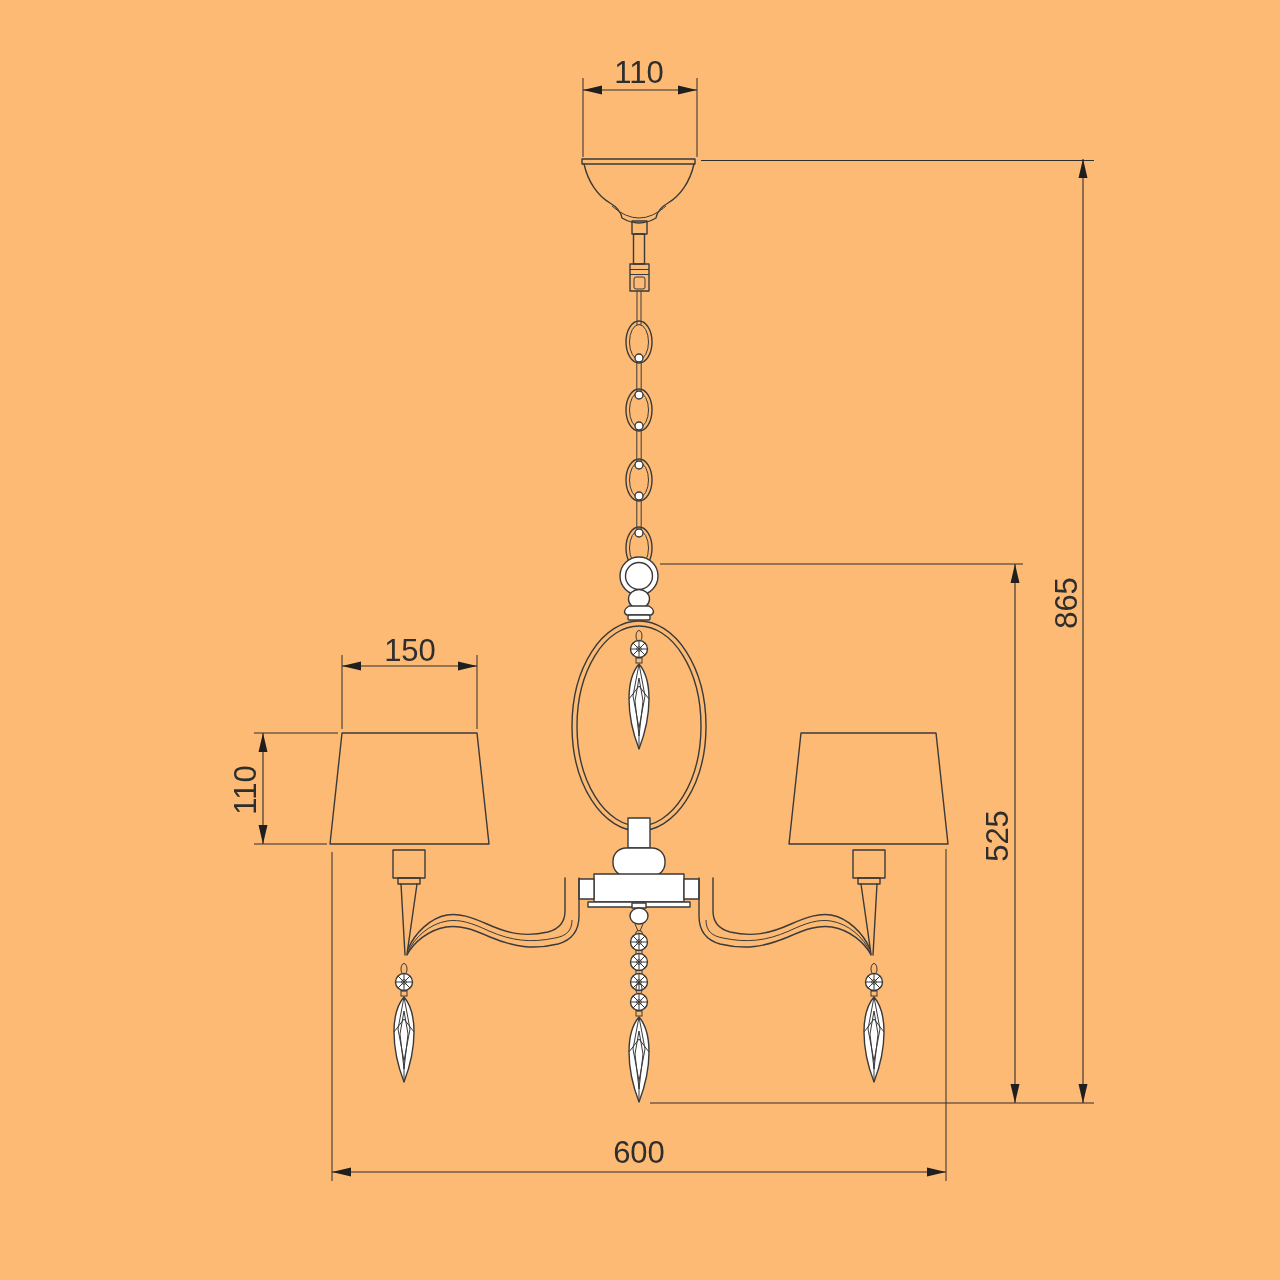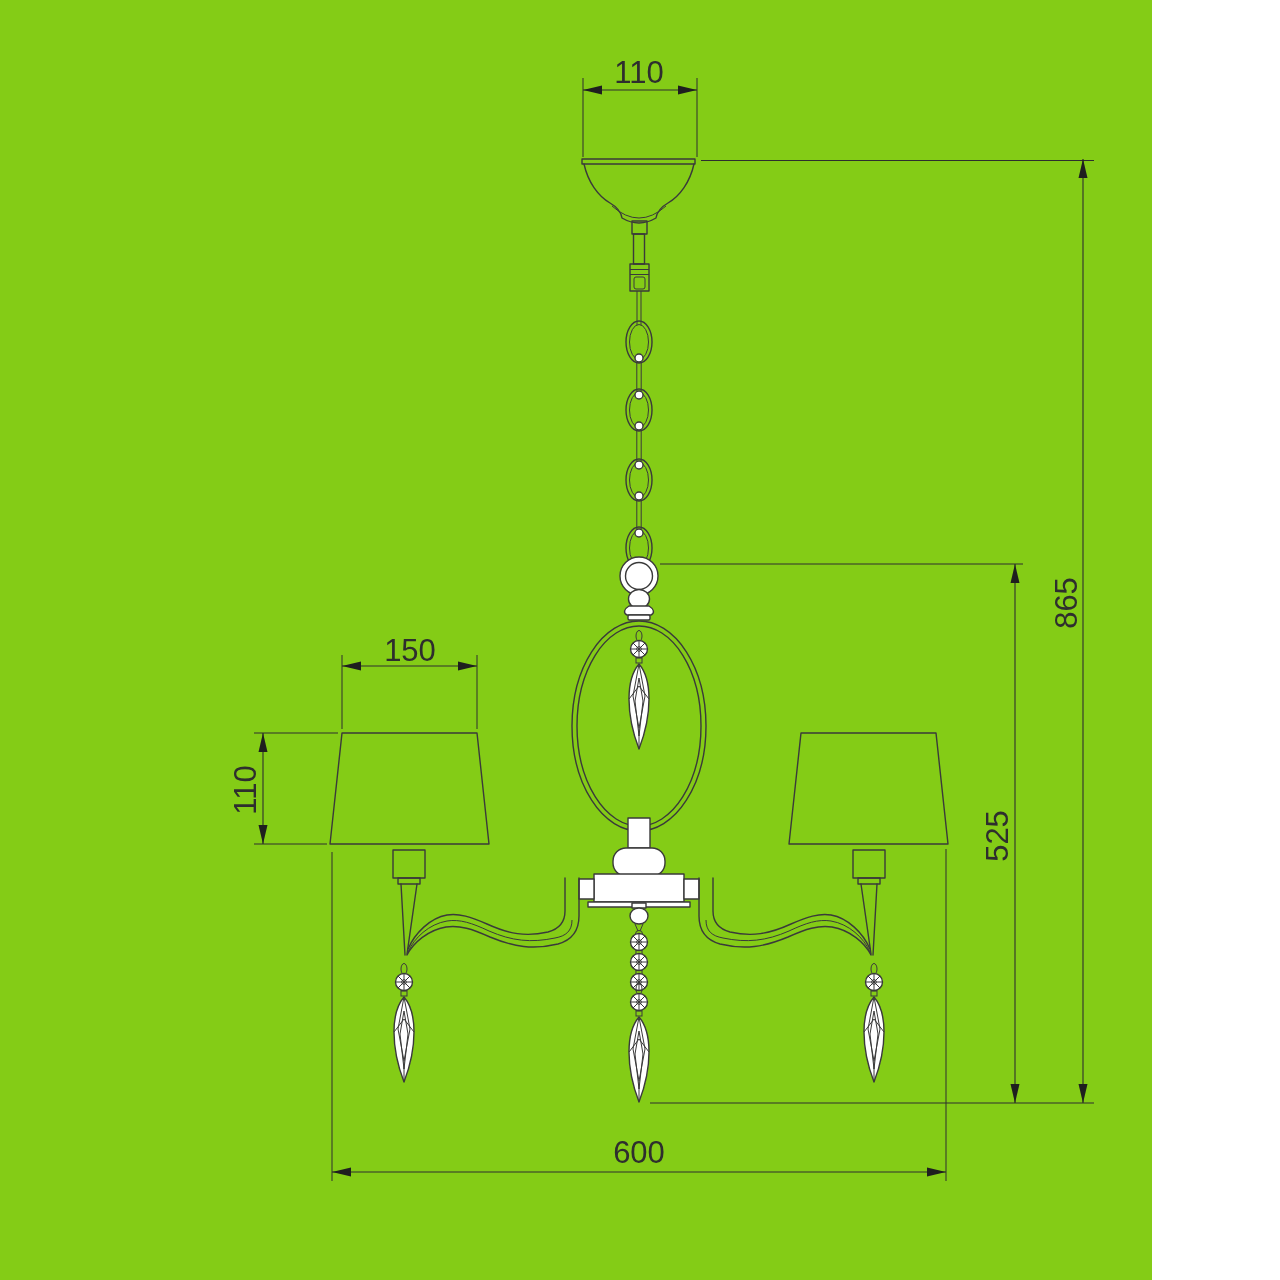--- a/index.html
+++ b/index.html
@@ -1,16 +1,16 @@
 <!DOCTYPE html>
 <html><head>
 <meta charset="utf-8">
 <style>
   html,body{margin:0;padding:0;background:#ffffff;}
-  .sheet{width:1152px;height:1280px;background:#84cc16;position:relative;overflow:hidden;}
+  .sheet{width:1280px;height:1280px;background:#fdba74;position:relative;overflow:hidden;}
   svg{display:block;}
   text{font-family:"Liberation Sans","DejaVu Sans",sans-serif;font-size:31px;fill:#2e2e2e;}
   .obj{stroke:#3a3a3a;stroke-width:1.4;fill:none;stroke-linecap:round;stroke-linejoin:round;}
   .objf{stroke:#3a3a3a;stroke-width:1.4;fill:#ffffff;stroke-linejoin:round;}
   .thin{stroke:#3a3a3a;stroke-width:1;fill:none;}
   .dim{stroke:#2e2e2e;stroke-width:1.1;fill:none;}
   .ext{stroke:#2e2e2e;stroke-width:1;fill:none;}
   .arr{fill:#1f1f1f;stroke:none;}
 </style>
 </head>

